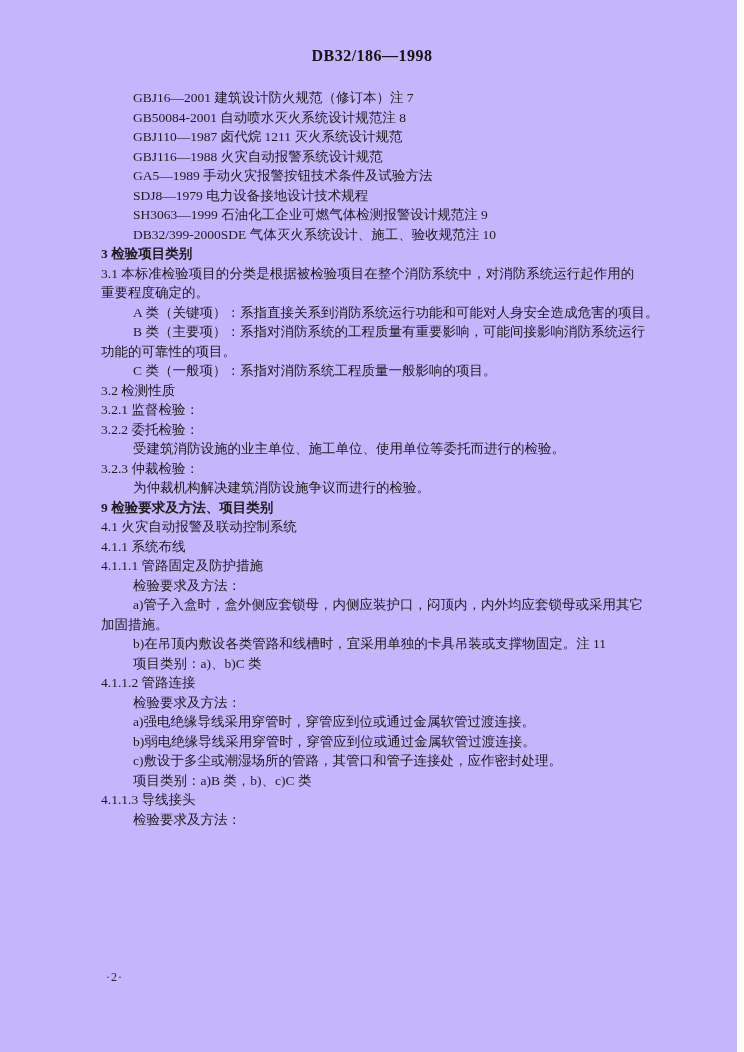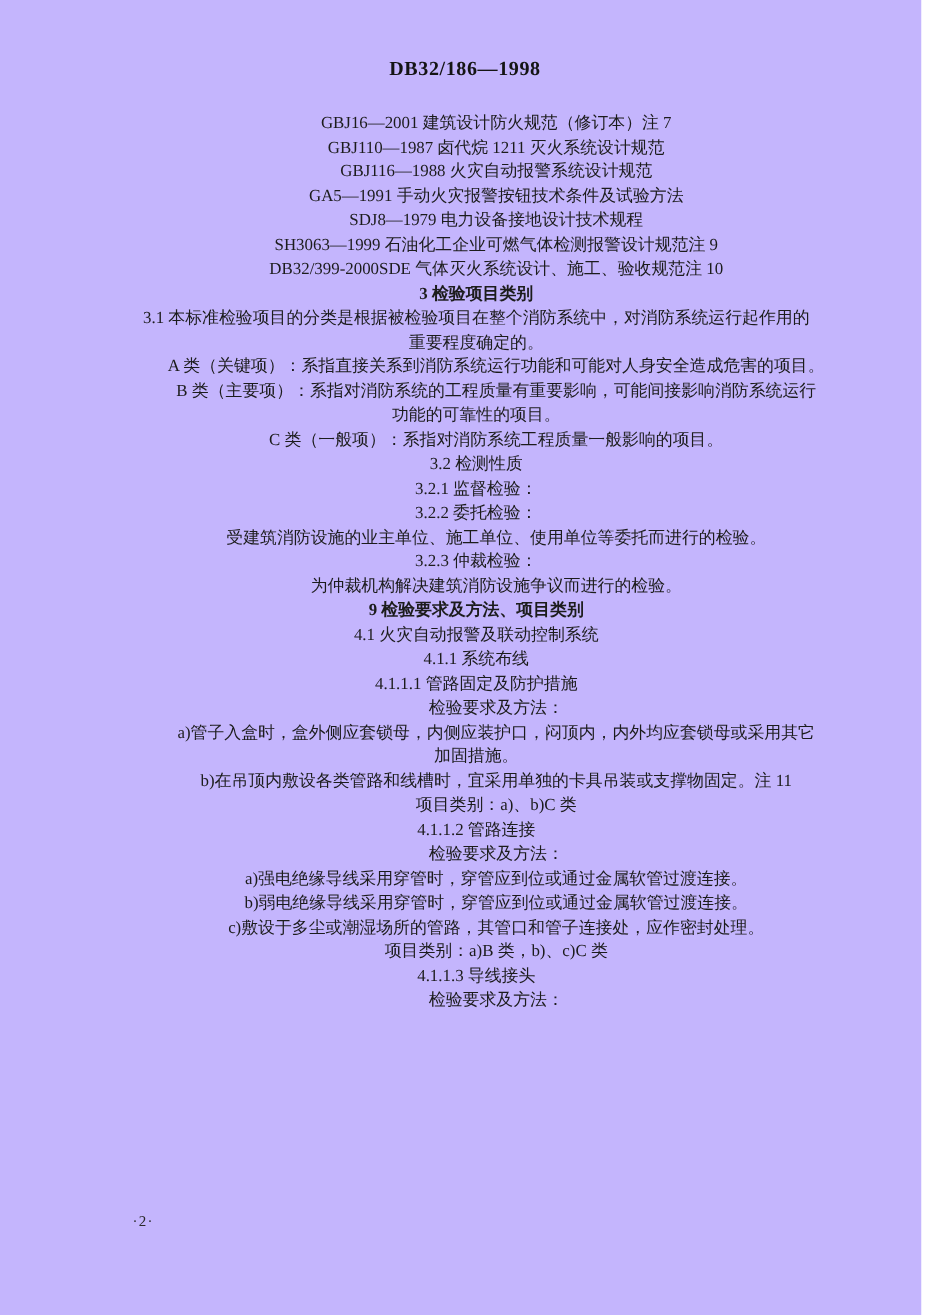--- a/index.html
+++ b/index.html
@@ -31,21 +31,20 @@
     position: absolute;
     top: 88px;
     left: 101px;
     width: 560px;
     font-size: 13.5px;
     line-height: 19.5px;
   }
   .line {
     height: 19.5px;
     white-space: nowrap;
-    text-align: center;
   }
   .line.indent {
     padding-left: 32px;
   }
   .line.bold {
     font-weight: bold;
     font-family: Liberation Serif, serif;
   }
   .page-number {
     position: absolute;
@@ -57,23 +56,24 @@
   }
 </style>
 </head>
 <body>
 
 <div class="page">
   <div class="doc-header">DB32/186—1998</div>
 
   <div class="body-lines">
       <div class="line indent">GBJ16—2001 建筑设计防火规范（修订本）注 7</div>
+      <div class="line indent">GB50084-2001 自动喷水灭火系统设计规范注 8</div>
       <div class="line indent">GBJ110—1987 卤代烷 1211 灭火系统设计规范</div>
       <div class="line indent">GBJ116—1988 火灾自动报警系统设计规范</div>
-      <div class="line indent">GA5—1991 手动火灾报警按钮技术条件及试验方法</div>
+      <div class="line indent">GA5—1989 手动火灾报警按钮技术条件及试验方法</div>
       <div class="line indent">SDJ8—1979 电力设备接地设计技术规程</div>
       <div class="line indent">SH3063—1999 石油化工企业可燃气体检测报警设计规范注 9</div>
       <div class="line indent">DB32/399-2000SDE 气体灭火系统设计、施工、验收规范注 10</div>
       <div class="line bold">3 检验项目类别</div>
       <div class="line">3.1 本标准检验项目的分类是根据被检验项目在整个消防系统中，对消防系统运行起作用的</div>
       <div class="line">重要程度确定的。</div>
       <div class="line indent">A 类（关键项）：系指直接关系到消防系统运行功能和可能对人身安全造成危害的项目。</div>
       <div class="line indent">B 类（主要项）：系指对消防系统的工程质量有重要影响，可能间接影响消防系统运行</div>
       <div class="line">功能的可靠性的项目。</div>
       <div class="line indent">C 类（一般项）：系指对消防系统工程质量一般影响的项目。</div>

